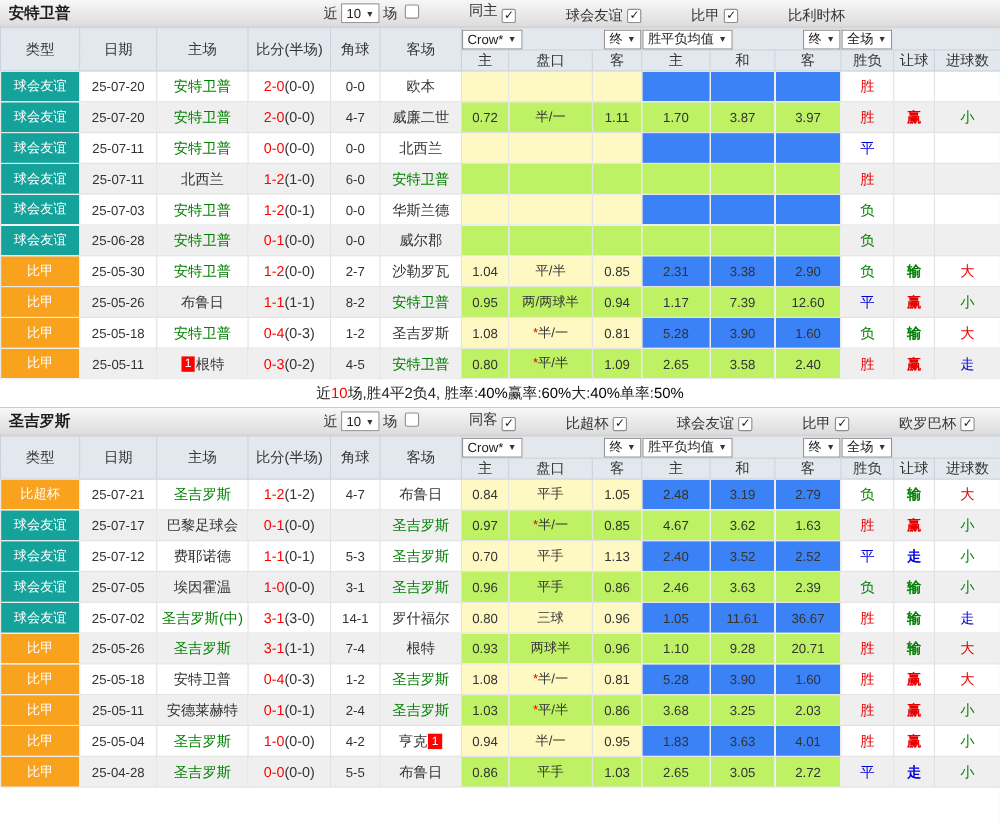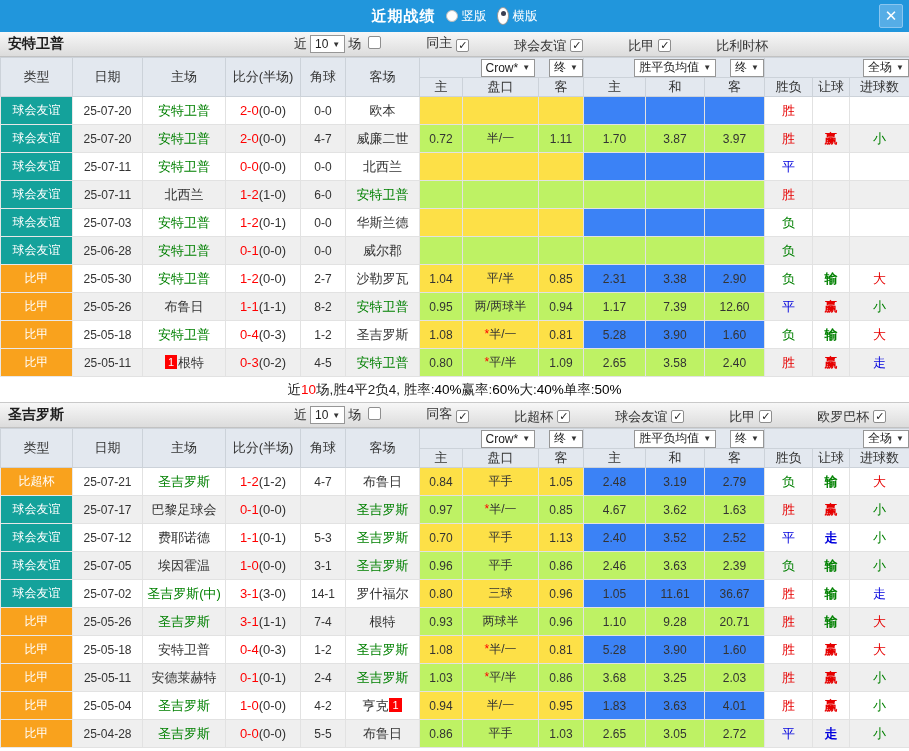--- a/index.html
+++ b/index.html
@@ -26,67 +26,53 @@
 
   
   table { border-collapse:collapse; table-layout:fixed; width:909px; font-size:12px; color:#333;border-radius:7px; }
   col.w-type{width:72px} col.w-date{width:70px} col.w-home{width:83px} col.w-score{width:75px}
   col.w-corner{width:45px} col.w-away{width:74px} col.w-hh{width:43px} col.w-hcp{width:76px}
   col.w-ha{width:45px} col.w-eh{width:62px} col.w-ed{width:59px} col.w-ea{width:60px}
   col.w-wdl{width:48px} col.w-hres{width:37px} col.w-goal{width:60px}
   th { background:#e3e8ef; border:1px solid #ccd2d9; font-weight:normal; font-size:13px; color:#333; padding:0; }
   thead tr.group th { height:20px; }
   thead tr.sub th { height:19px; }
-  .hgroup { display:flex; align-items:center; justify-content:flex-end; gap:14px; }
+  .hgroup { display:flex; align-items:center; justify-content:space-between; gap:14px; }
   td { border:1px solid #e2e2e2; text-align:center; height:28px; padding:0; overflow:hidden; white-space:nowrap; }
   tr.odd td { background:#fff; }
   tr.even td { background:#efefef; }
   td.c-type { color:#fff; font-size:12px; border-color:#e8e8e8; }
   td.c-type.teal { background:#14a29b; }
   td.c-type.orange { background:#f9a21d; }
   td.c-team { font-size:13px; }
   .team-green { color:#008000; }
   td.c-score { font-size:13px; }
   .ft { color:#ff0000; }
   .ht { color:#333; }
-  tr.odd td.c-odd { background:#fde047; }
+  tr.odd td.c-odd { background:#fef9c3; }
   tr.even td.c-odd { background:#bef264; }
   tr.odd td.c-eu { background:#3b82f6; }
   tr.even td.c-eu { background:#bef264; }
   .star { color:#ff0000; }
   td.c-res { font-size:13px; }
   td.c-hres { font-weight:bold; }
   .res-red { color:#e60000; }
   .res-green { color:#008000; }
   .res-blue { color:#0000dd; }
   .badge1 { display:inline-block; background:#ff0000; color:#fff; font-size:11px; line-height:14px; padding:0 3px; margin:0 1px; vertical-align:1px; }
 
   
   .summary { height:26px; border-bottom:1px solid #c9c9c9; display:flex; align-items:center; justify-content:center; font-size:13.5px; background:#fff; }
   .sg-black { color:#222; } .sg-red { color:#ff0000; } .sg-blue { color:#000000; }
 </style>
 </head>
 <body>
 
 <div class="popup">
 
-  <div class="titlebar">
-    <span class="title">近期战绩</span>
-    <span class="radio-opt">
-      <span class="radio"></span>
-      <span>竖版</span>
-    </span>
-    <span class="radio-opt">
-      <span class="radio sel"></span>
-      <span>横版</span>
-    </span>
-    <span class="close-btn">
-      <span>✕</span>
-    </span>
-  </div>
 
   <div>
     <div class="sec-header">
       <span class="team-name">安特卫普</span>
       <span class="sec-controls">
         <span>近</span>
         <span class="sel">
           <span>10</span>
           <span class="arr">▼</span>
         </span>

